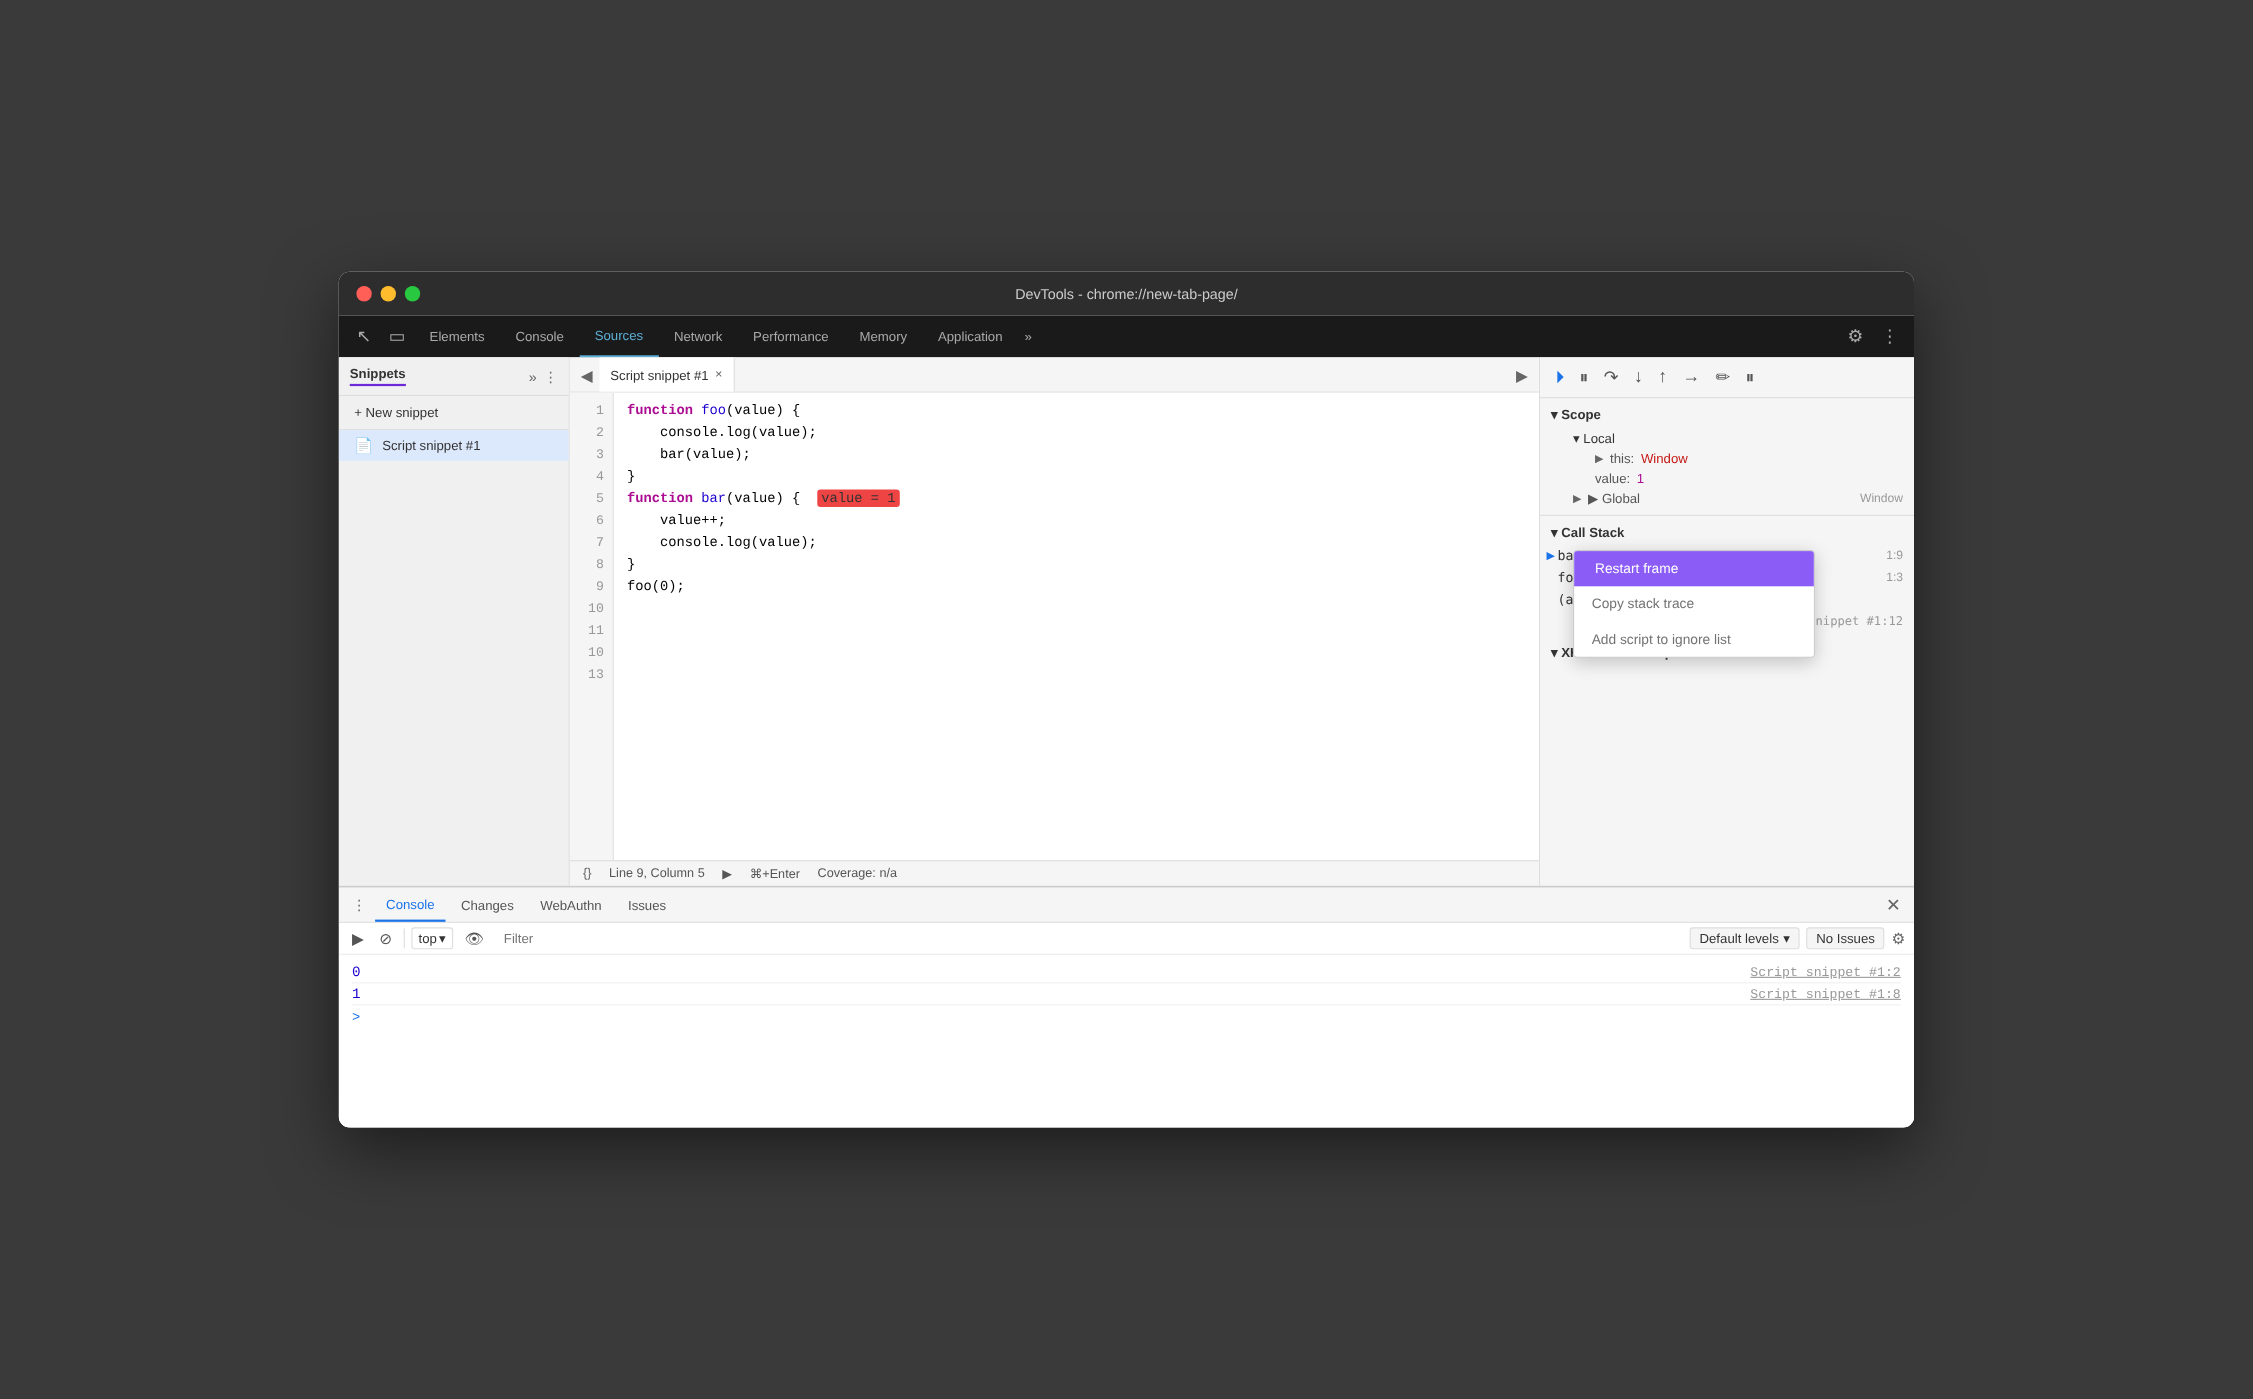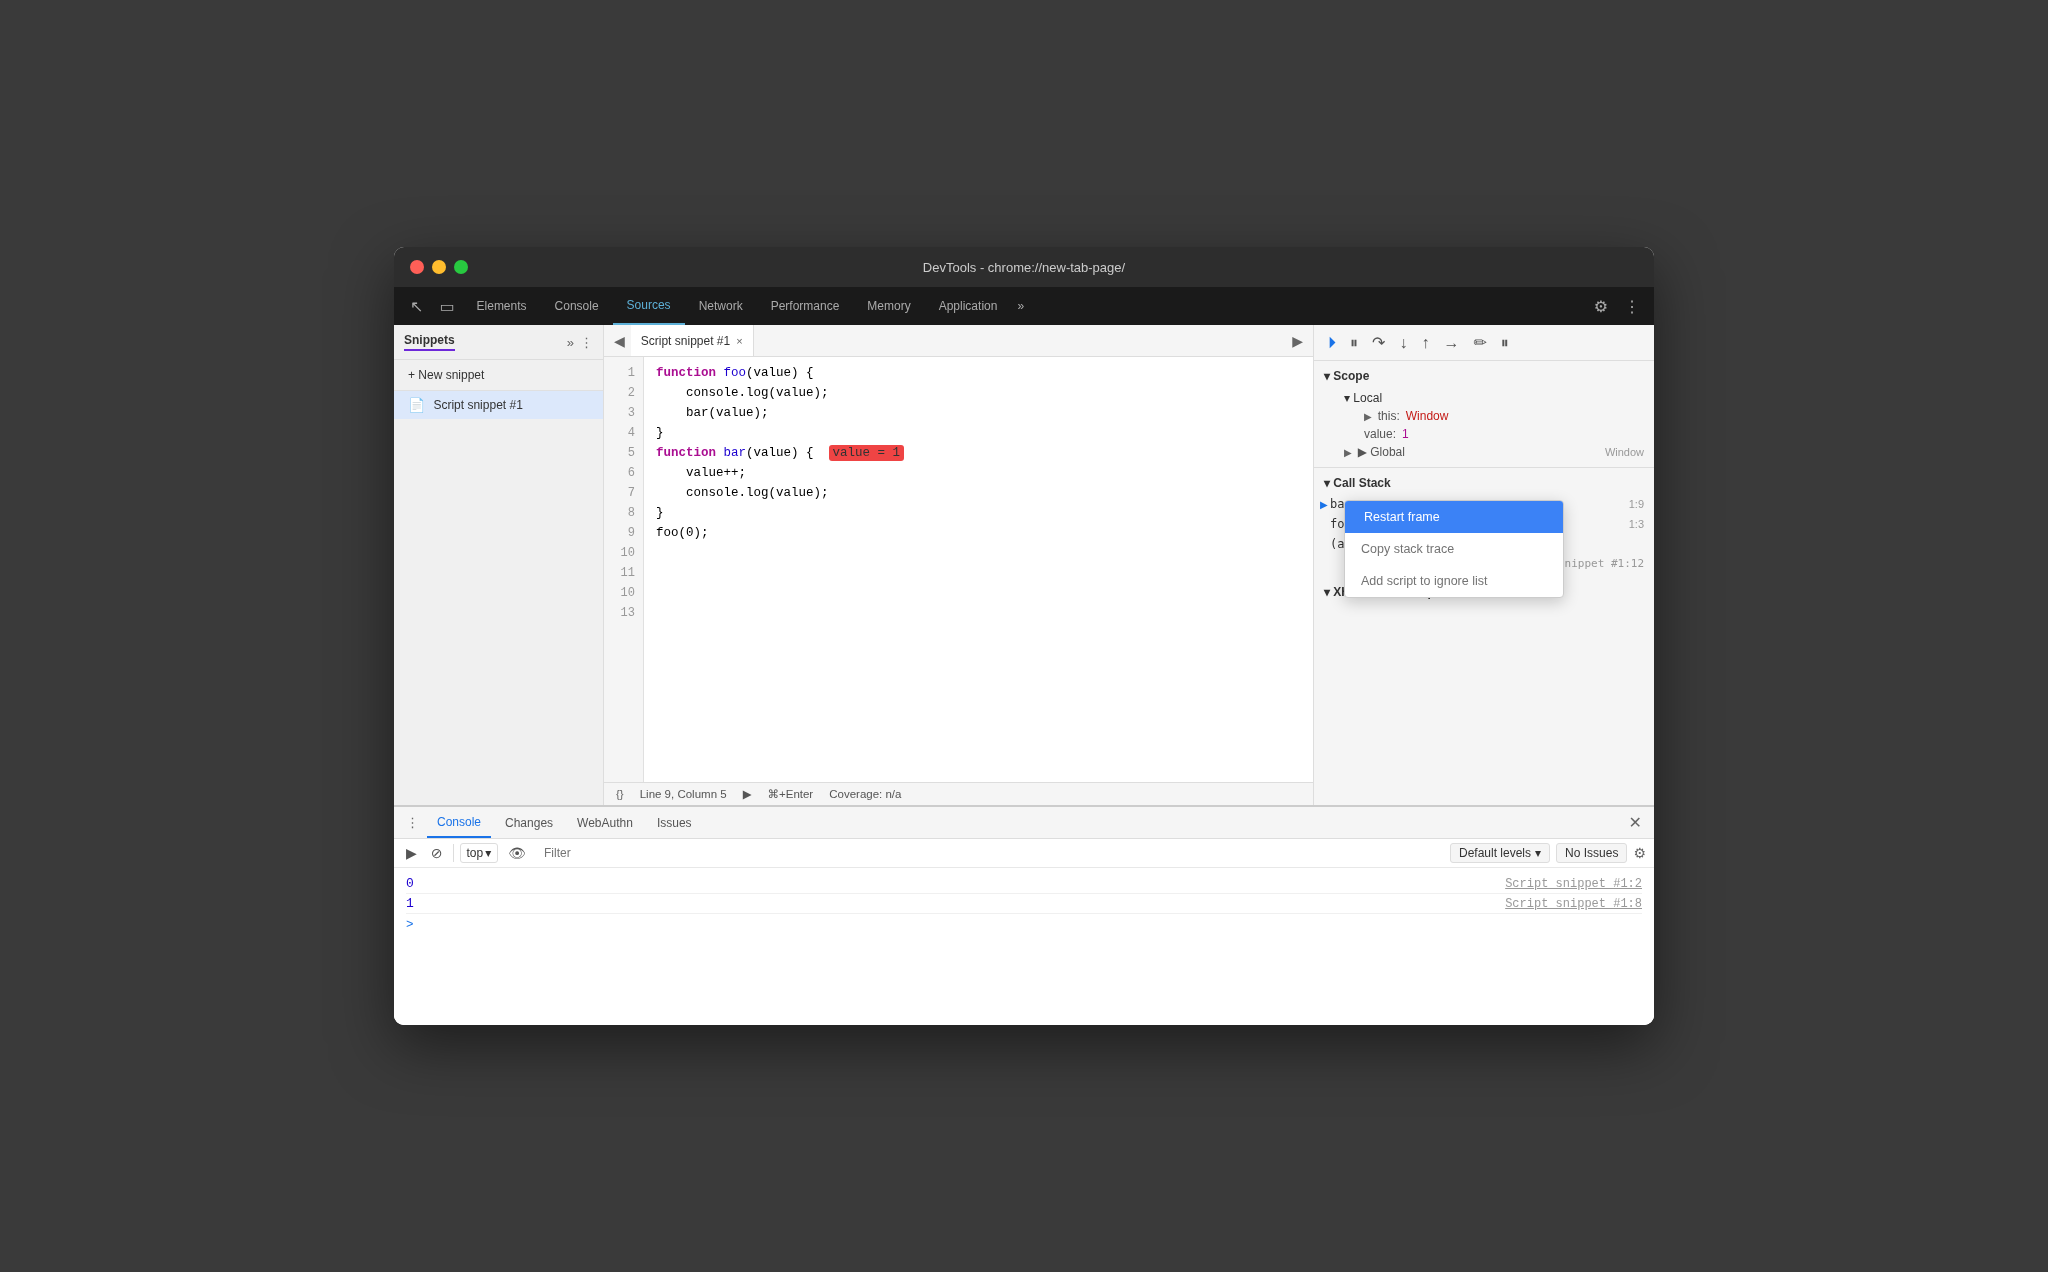--- a/index.html
+++ b/index.html
@@ -5,21 +5,21 @@
     * { box-sizing: border-box; margin: 0; padding: 0; }
     body {
       background: #3a3a3a;
       display: flex;
       justify-content: center;
       align-items: center;
       min-height: 100vh;
       font-family: -apple-system, BlinkMacSystemFont, 'Segoe UI', sans-serif;
     }
     .window {
-      width: 1260px;
+      width: 1432px;
       background: #f5f5f5;
       border-radius: 10px;
       box-shadow: 0 20px 60px rgba(0,0,0,0.5);
       overflow: hidden;
     }
     
     .titlebar {
       background: #2d2d2d;
       height: 40px;
       display: flex;
@@ -350,21 +350,21 @@
       min-width: 220px;
       overflow: hidden;
     }
     .context-menu-item {
       padding: 9px 16px;
       font-size: 12.5px;
       color: #737373;
       cursor: pointer;
     }
     .context-menu-item.selected {
-      background: #3b82f6;
+      background: #8b5cf6;
       color: #fff;
       padding-left: 19px;
     }
     
     .console-area {
       height: 220px;
       background: #fff;
       border-top: 2px solid #ccc;
       display: flex;
       flex-direction: column;

